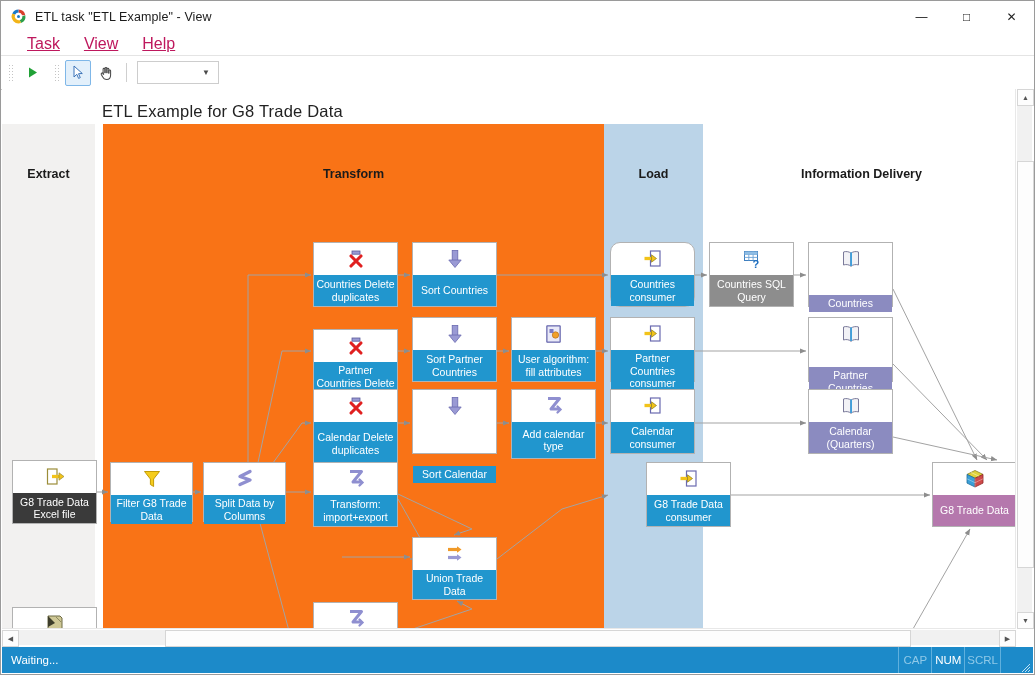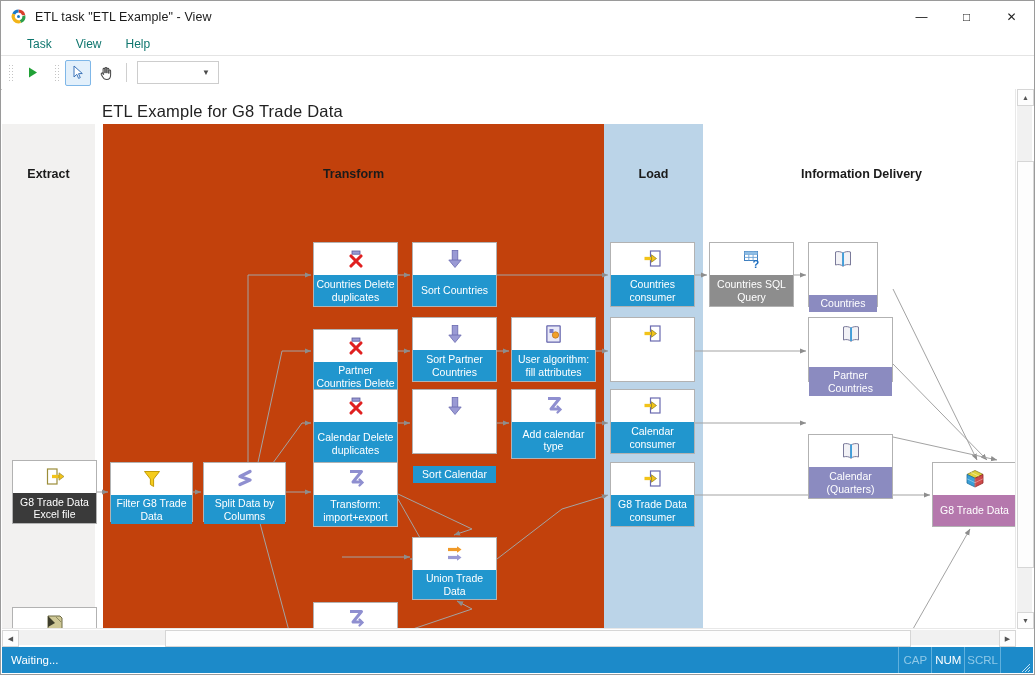--- a/index.html
+++ b/index.html
@@ -11,21 +11,21 @@
   .window{position:absolute;inset:0;border:1px solid #9a9a9a;box-sizing:border-box;background:#fff;}
   .titlebar{height:31px;display:flex;align-items:center;background:#fff;position:relative;}
   .app-icon{width:17px;height:17px;margin-left:9px;margin-right:8px;position:relative;flex:0 0 auto;}
   .title-text{font-size:12.5px;color:#1b1b1b;letter-spacing:.1px;}
   .winbtns{position:absolute;right:0;top:0;height:31px;display:flex;}
   .winbtn{width:45px;height:31px;display:flex;align-items:center;justify-content:center;
           font-size:12px;color:#1b1b1b;}
 
   .menubar{height:23px;display:flex;align-items:center;background:#fff;
            border-bottom:1px solid #e4e4e4;padding-left:14px;}
-  .menu-item{font-size:12px;color:#0f766e;padding:3px 12px;}
+  .menu-item{font-size:16px;color:#be185d;padding:3px 12px;text-decoration:underline;}
 
   .toolbar{height:33px;display:flex;align-items:center;background:#fff;
            border-bottom:1px solid #c8c8c8;padding-left:4px;}
   .grip{width:7px;height:18px;margin:0 3px;
         background-image:radial-gradient(#b9b9b9 1px,transparent 1px);
         background-size:3px 3px;opacity:.85;}
   .tb-btn{width:24px;height:24px;display:flex;align-items:center;justify-content:center;
           border:1px solid transparent;border-radius:2px;margin:0 1px;}
   .tb-btn.sel{border-color:#7fb7e8;background:#e3f0fb;}
   .tb-sep{width:1px;height:19px;background:#cfcfcf;margin:0 6px;}
@@ -133,21 +133,21 @@
       <span class="car">▼</span>
     </div>
   </div>
 
   <div class="canvas-wrap">
     <div class="canvas">
       <div id="lanes">
           <div class="lane" style="left: 0px; width: 93px; background: rgb(242, 241, 240);">
             <div class="lane-label">Extract</div>
           </div>
-          <div class="lane" style="left: 101px; width: 501px; background: #c2410c;">
+          <div class="lane" style="left: 101px; width: 501px; background: #f97316;">
             <div class="lane-label">Transform</div>
           </div>
           <div class="lane" style="left: 602px; width: 99px; background: rgb(187, 212, 232);">
             <div class="lane-label">Load</div>
           </div>
           <div class="lane" style="left: 701px; width: 317px; background: rgb(255, 255, 255);">
             <div class="lane-label">Information Delivery</div>
           </div>
         </div>
       <div class="diagram-title">ETL Example for G8 Trade Data</div>
@@ -329,91 +329,92 @@
           </div>
           <div class="node" style="left: 509px; top: 300px; width: 85px; height: 70px;">
             <div class="ico">
               <svg width="22" height="22" viewBox="0 0 22 22">
                 <path d="M5 3.5 H16.5 L8 14 H16.5" fill="none" stroke="#8f8fd0" stroke-width="3" stroke-linejoin="round"></path>
                 <path d="M14.5 11.5 L17.5 14.5 L14.5 17.5" fill="none" stroke="#8f8fd0" stroke-width="2.3" stroke-linecap="round"></path>
               </svg>
             </div>
             <div class="lbl blue">Add calendar type</div>
           </div>
-          <div class="node" style="left: 608px; top: 153px; width: 85px; height: 65px;">
+          <div class="node" style="left: 608px; top: 153px; width: 85px; height: 65px; border-radius: 10px;">
             <div class="ico">
               <svg width="22" height="22" viewBox="0 0 22 22">
                 <rect x="8.5" y="3" width="9.5" height="15" fill="#fff" stroke="#6a6ab0" stroke-width="1.2"></rect>
                 <path d="M2.5 10.5 H12" stroke="#f2c319" stroke-width="3.3"></path>
                 <path d="M9.5 6.8 L14.5 10.5 L9.5 14.2 Z" fill="#f2c319" stroke="#8a7a20" stroke-width=".7"></path>
               </svg>
             </div>
             <div class="lbl blue">Countries consumer</div>
           </div>
           <div class="node" style="left: 608px; top: 228px; width: 85px; height: 65px;">
             <div class="ico">
               <svg width="22" height="22" viewBox="0 0 22 22">
                 <rect x="8.5" y="3" width="9.5" height="15" fill="#fff" stroke="#6a6ab0" stroke-width="1.2"></rect>
                 <path d="M2.5 10.5 H12" stroke="#f2c319" stroke-width="3.3"></path>
                 <path d="M9.5 6.8 L14.5 10.5 L9.5 14.2 Z" fill="#f2c319" stroke="#8a7a20" stroke-width=".7"></path>
               </svg>
             </div>
+            <div class="lbl blue">Partner Countries consumer</div>
           </div>
           <div class="node" style="left: 608px; top: 300px; width: 85px; height: 65px;">
             <div class="ico">
               <svg width="22" height="22" viewBox="0 0 22 22">
                 <rect x="8.5" y="3" width="9.5" height="15" fill="#fff" stroke="#6a6ab0" stroke-width="1.2"></rect>
                 <path d="M2.5 10.5 H12" stroke="#f2c319" stroke-width="3.3"></path>
                 <path d="M9.5 6.8 L14.5 10.5 L9.5 14.2 Z" fill="#f2c319" stroke="#8a7a20" stroke-width=".7"></path>
               </svg>
             </div>
             <div class="lbl blue">Calendar consumer</div>
           </div>
-          <div class="node" style="left: 608px; top: 373px; width: 85px; height: 65px;">
+          <div class="node" style="left: 644px; top: 373px; width: 85px; height: 65px;">
             <div class="ico">
               <svg width="22" height="22" viewBox="0 0 22 22">
                 <rect x="8.5" y="3" width="9.5" height="15" fill="#fff" stroke="#6a6ab0" stroke-width="1.2"></rect>
                 <path d="M2.5 10.5 H12" stroke="#f2c319" stroke-width="3.3"></path>
                 <path d="M9.5 6.8 L14.5 10.5 L9.5 14.2 Z" fill="#f2c319" stroke="#8a7a20" stroke-width=".7"></path>
               </svg>
             </div>
             <div class="lbl blue">G8 Trade Data consumer</div>
           </div>
           <div class="node" style="left: 707px; top: 153px; width: 85px; height: 65px;">
             <div class="ico">
               <svg width="22" height="22" viewBox="0 0 22 22">
                 <rect x="3.5" y="3.5" width="13" height="9" fill="#fff" stroke="#3f7fbf" stroke-width="1"></rect>
                 <path d="M3.5 6.4 H16.5 M3.5 9.4 H16.5 M7.8 3.5 V12.5 M12.1 3.5 V12.5" stroke="#6ba3d6" stroke-width=".9"></path>
                 <rect x="3.5" y="3.5" width="13" height="2.9" fill="#8fbde4"></rect>
                 <text x="11.5" y="20" font-family="Liberation Sans,sans-serif" font-size="11" font-weight="bold" fill="#1f6fc0">?</text>
               </svg>
             </div>
             <div class="lbl gray">Countries SQL Query</div>
           </div>
-          <div class="node" style="left: 806px; top: 153px; width: 70px; height: 65px; gap: 20px;">
+          <div class="node" style="left: 806px; top: 153px; width: 85px; height: 65px; gap: 20px;">
             <div class="ico">
               <svg width="22" height="22" viewBox="0 0 22 22">
                 <path d="M11 5.2 C9 3.4 5.6 3.2 3.5 4 V17 C5.6 16.2 9 16.4 11 18.2 Z" fill="#f2f2f6" stroke="#7a7a9a" stroke-width="1"></path>
                 <path d="M11 5.2 C13 3.4 16.4 3.2 18.5 4 V17 C16.4 16.2 13 16.4 11 18.2 Z" fill="#f2f2f6" stroke="#7a7a9a" stroke-width="1"></path>
                 <rect x="10.2" y="4.4" width="1.8" height="13.6" fill="#3fa0dc"></rect>
               </svg>
             </div>
             <div class="lbl purple">Countries</div>
           </div>
           <div class="node" style="left: 806px; top: 228px; width: 85px; height: 65px; gap: 17px;">
             <div class="ico">
               <svg width="22" height="22" viewBox="0 0 22 22">
                 <path d="M11 5.2 C9 3.4 5.6 3.2 3.5 4 V17 C5.6 16.2 9 16.4 11 18.2 Z" fill="#f2f2f6" stroke="#7a7a9a" stroke-width="1"></path>
                 <path d="M11 5.2 C13 3.4 16.4 3.2 18.5 4 V17 C16.4 16.2 13 16.4 11 18.2 Z" fill="#f2f2f6" stroke="#7a7a9a" stroke-width="1"></path>
                 <rect x="10.2" y="4.4" width="1.8" height="13.6" fill="#3fa0dc"></rect>
               </svg>
             </div>
             <div class="lbl purple">Partner Countries</div>
           </div>
-          <div class="node" style="left: 806px; top: 300px; width: 85px; height: 65px; margin-top: 45px;">
+          <div class="node" style="left: 806px; top: 300px; width: 85px; height: 65px;">
             <div class="ico">
               <svg width="22" height="22" viewBox="0 0 22 22">
                 <path d="M11 5.2 C9 3.4 5.6 3.2 3.5 4 V17 C5.6 16.2 9 16.4 11 18.2 Z" fill="#f2f2f6" stroke="#7a7a9a" stroke-width="1"></path>
                 <path d="M11 5.2 C13 3.4 16.4 3.2 18.5 4 V17 C16.4 16.2 13 16.4 11 18.2 Z" fill="#f2f2f6" stroke="#7a7a9a" stroke-width="1"></path>
                 <rect x="10.2" y="4.4" width="1.8" height="13.6" fill="#3fa0dc"></rect>
               </svg>
             </div>
             <div class="lbl purple">Calendar (Quarters)</div>
           </div>
           <div class="node" style="left: 930px; top: 373px; width: 85px; height: 65px;">

